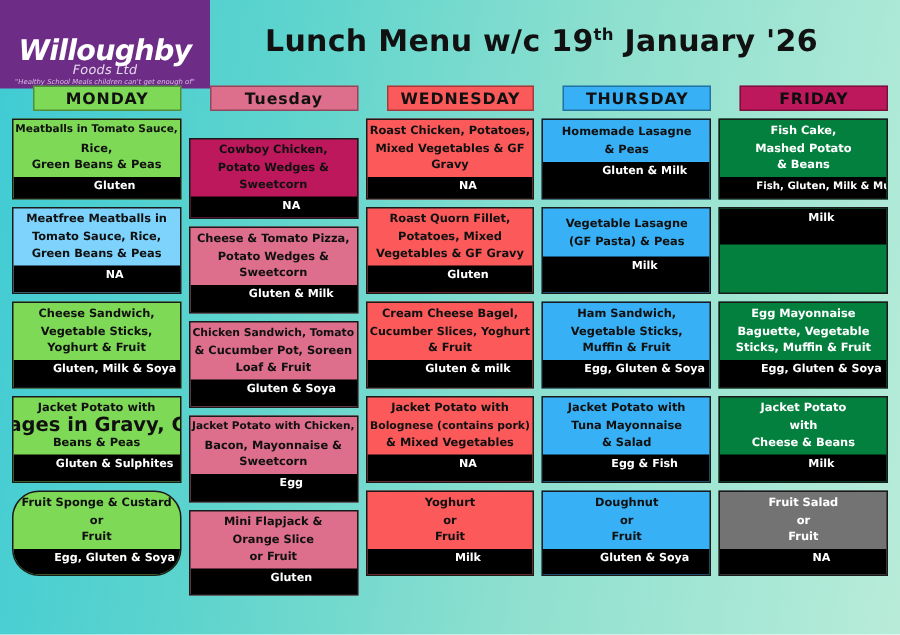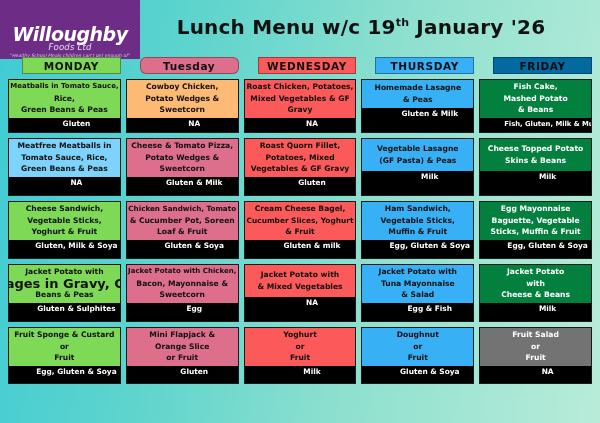--- a/index.html
+++ b/index.html
@@ -196,32 +196,32 @@
           <div class="cell-allergen">Gluten, Milk &amp; Soya</div>
         </div>
         <div class="cell r4" style="background: rgb(126, 217, 87);">
           <div class="cell-body">
             <span class="ln">Jacket Potato with</span>
             <span class="ln" style="font-size: 13px;">Sausages in Gravy, Green</span>
             <span class="ln">Beans &amp; Peas</span>
           </div>
           <div class="cell-allergen">Gluten &amp; Sulphites</div>
         </div>
-        <div class="cell r5" style="background: rgb(126, 217, 87);">
+        <div class="cell r5" style="background: rgb(126, 217, 87); border-radius: 18px;">
           <div class="cell-body">
             <span class="ln">Fruit Sponge &amp; Custard</span>
             <span class="ln">or</span>
             <span class="ln">Fruit</span>
           </div>
           <div class="cell-allergen">Egg, Gluten &amp; Soya</div>
         </div>
       </div>
       <div class="col">
-        <div class="day-head" style="background: rgb(221, 111, 141); border-radius: 6px;">Tuesday</div>
-        <div class="cell r1" style="background: #fdba74;">
+        <div class="day-head" style="background: rgb(221, 111, 141);">Tuesday</div>
+        <div class="cell r1" style="background: #be185d; margin-top: 13px;">
           <div class="cell-body">
             <span class="ln">Cowboy Chicken,</span>
             <span class="ln">Potato Wedges &amp;</span>
             <span class="ln">Sweetcorn</span>
           </div>
           <div class="cell-allergen">NA</div>
         </div>
         <div class="cell r2" style="background: rgb(221, 111, 141);">
           <div class="cell-body">
             <span class="ln">Cheese &amp; Tomato Pizza,</span>
@@ -277,20 +277,21 @@
           <div class="cell-body">
             <span class="ln">Cream Cheese Bagel,</span>
             <span class="ln" style="font-size: 7.4px;">Cucumber Slices, Yoghurt</span>
             <span class="ln">&amp; Fruit</span>
           </div>
           <div class="cell-allergen">Gluten &amp; milk</div>
         </div>
         <div class="cell r4" style="background: rgb(252, 90, 90);">
           <div class="cell-body">
             <span class="ln">Jacket Potato with</span>
+            <span class="ln" style="font-size: 7.2px;">Bolognese (contains pork)</span>
             <span class="ln">&amp; Mixed Vegetables</span>
           </div>
           <div class="cell-allergen">NA</div>
         </div>
         <div class="cell r5" style="background: rgb(252, 90, 90);">
           <div class="cell-body">
             <span class="ln">Yoghurt</span>
             <span class="ln">or</span>
             <span class="ln">Fruit</span>
           </div>
@@ -332,34 +333,30 @@
         <div class="cell r5" style="background: rgb(55, 176, 245);">
           <div class="cell-body">
             <span class="ln">Doughnut</span>
             <span class="ln">or</span>
             <span class="ln">Fruit</span>
           </div>
           <div class="cell-allergen">Gluten &amp; Soya</div>
         </div>
       </div>
       <div class="col friday-col">
-        <div class="day-head friday" style="background: #0369a1;">FRIDAY</div>
+        <div class="day-head friday" style="background: #be185d;">FRIDAY</div>
         <div class="cell r1" style="background: rgb(3, 128, 62);">
           <div class="cell-body">
             <span class="ln">Fish Cake,</span>
             <span class="ln">Mashed Potato</span>
             <span class="ln">&amp; Beans</span>
           </div>
           <div class="cell-allergen" style="font-size: 6.8px;">Fish, Gluten, Milk &amp; Mustard</div>
         </div>
         <div class="cell r2" style="background: rgb(3, 128, 62);">
-          <div class="cell-body">
-            <span class="ln">Cheese Topped Potato</span>
-            <span class="ln">Skins &amp; Beans</span>
-          </div>
           <div class="cell-allergen">Milk</div>
         </div>
         <div class="cell r3" style="background: rgb(3, 128, 62);">
           <div class="cell-body">
             <span class="ln">Egg Mayonnaise</span>
             <span class="ln">Baguette, Vegetable</span>
             <span class="ln">Sticks, Muffin &amp; Fruit</span>
           </div>
           <div class="cell-allergen">Egg, Gluten &amp; Soya</div>
         </div>

